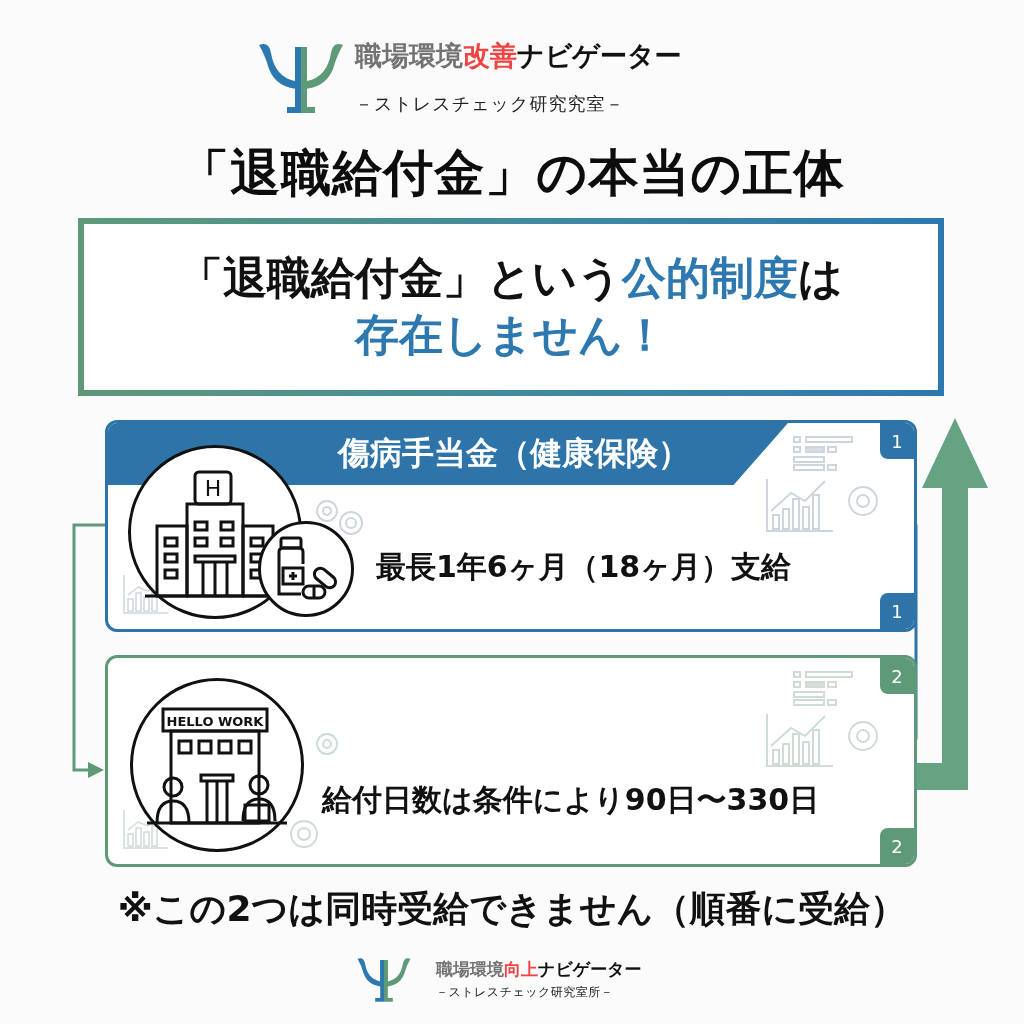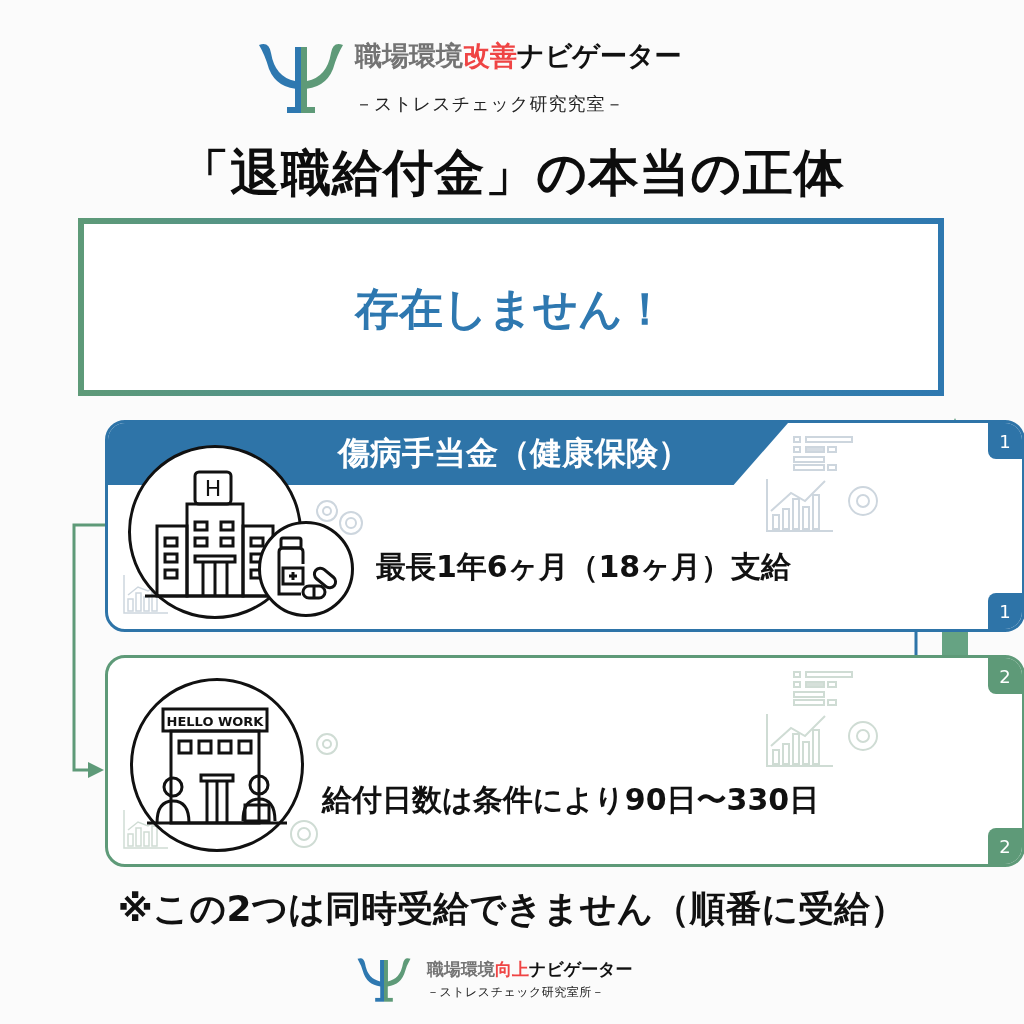--- a/index.html
+++ b/index.html
@@ -5,21 +5,21 @@
   * { box-sizing: border-box; margin: 0; padding: 0; }
   html, body { width: 1024px; height: 1024px; background: #fbfbfb; overflow: hidden; }
   body { position: relative; font-family: "DejaVu Sans", "Liberation Sans", sans-serif; color: #111; }
 
   .logo { position: absolute; display: flex; align-items: center; }
   .logo-top { left: 255px; top: 38px; }
   .logo-bottom { left: 355px; top: 955px; }
   .logo .psi { display: block; }
   .logo .txt { display: flex; flex-direction: column; }
   .logo-top .txt { margin-left: 8px; }
-  .logo-bottom .txt { margin-left: 14px; }
+  .logo-bottom .txt { margin-left: 23px; }
   .logo .line1 { font-weight: bold; white-space: nowrap; }
   .logo-top .line1 { font-size: 27px; letter-spacing: 0px; }
   .logo-bottom .line1 { font-size: 17px; }
   .logo .line2 { white-space: nowrap; color: #222; }
   .logo-top .line2 { font-size: 18px; margin-top: 18px; letter-spacing: 1px; }
   .logo-bottom .line2 { font-size: 12px; margin-top: 3px; letter-spacing: 0.5px; }
   .c-blue { color: #737373; }
   .c-green { color: #ef4444; }
   .c-black { color: #111; }
 
@@ -27,21 +27,21 @@
     font-size: 50px; font-weight: bold; letter-spacing: 1px; color: #0d0d0d; }
 
   .hero { position: absolute; left: 78px; top: 218px; width: 866px; height: 178px;
     padding: 6px; background: linear-gradient(90deg, #5e9a78 0%, #3d87a6 60%, #2e78b0 100%); }
   .hero-inner { width: 100%; height: 100%; background: #fff; display: flex; flex-direction: column;
     align-items: center; justify-content: center; }
   .hero-line1 { font-size: 44px; font-weight: bold; white-space: nowrap; line-height: 1.2; }
   .hero-line2 { font-size: 44px; font-weight: bold; color: #2e78b0; line-height: 1.2; margin-top: 4px; }
   .hero-line1 .hl { color: #2e78b0; }
 
-  .card { position: absolute; left: 105px; width: 920px; border-radius: 20px; background: #fff; overflow: hidden; }
+  .card { position: absolute; left: 105px; width: 812px; border-radius: 12px; background: #fff; overflow: hidden; }
   .card-1 { top: 420px; height: 212px; border: 3px solid #2e74a8; }
   .card-2 { top: 655px; height: 212px; border: 3px solid #5e9a78; }
   .card .band { position: absolute; left: 0; top: 0; height: 62px; width: 680px;
     clip-path: polygon(0 0, 100% 0, 92% 100%, 0 100%); display: flex; align-items: center; }
   .card-1 .band { background: #2e74a8; }
   .card-2 .band { background: #5e9a78; }
   .band-title { position: absolute; left: 230px; color: #fff; font-size: 32px; font-weight: bold; white-space: nowrap; }
   .corner-tab { position: absolute; right: 0; width: 34px; height: 36px; color: #fff; font-size: 18px;
     display: flex; align-items: center; justify-content: center; }
   .corner-tab.top { top: 0; border-bottom-left-radius: 8px; }
@@ -78,20 +78,23 @@
       <span class="c-blue">職場環境</span><span class="c-green">改善</span><span class="c-black">ナビゲーター</span>
     </div>
     <div class="line2">－ストレスチェック研究究室－</div>
   </div>
 </div>
 
 <div class="main-title">「退職給付金」の本当の正体</div>
 
 <div class="hero">
   <div class="hero-inner">
+    <div class="hero-line1">
+      <span>「退職給付金」という</span><span class="hl">公的制度</span><span>は</span>
+    </div>
     <div class="hero-line2">存在しません！</div>
   </div>
 </div>
 
 <svg class="overlay" width="1024" height="1024">
 
   <polyline points="105,525 74,525 74,770 92,770" fill="none" stroke="#5e9a78" stroke-width="3"></polyline>
   <polygon points="104,770 88,762 88,778" fill="#5e9a78"></polygon>
 
   <polyline points="893,526 916,526 916,738 906,738" fill="none" stroke="#2e74a8" stroke-width="3"></polyline>

